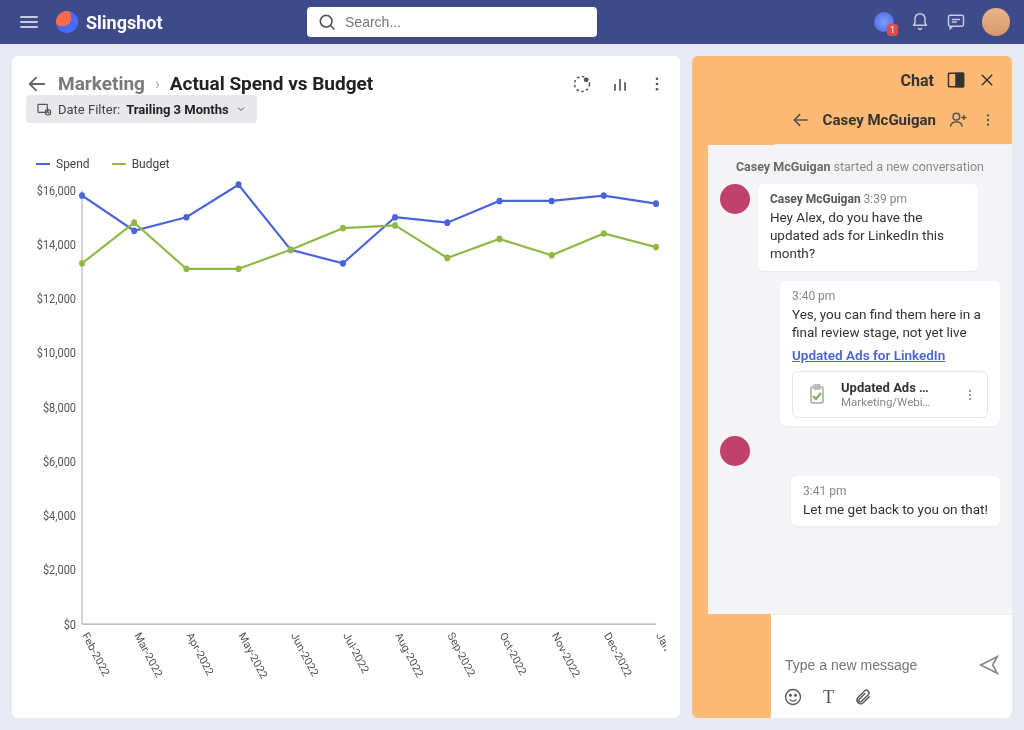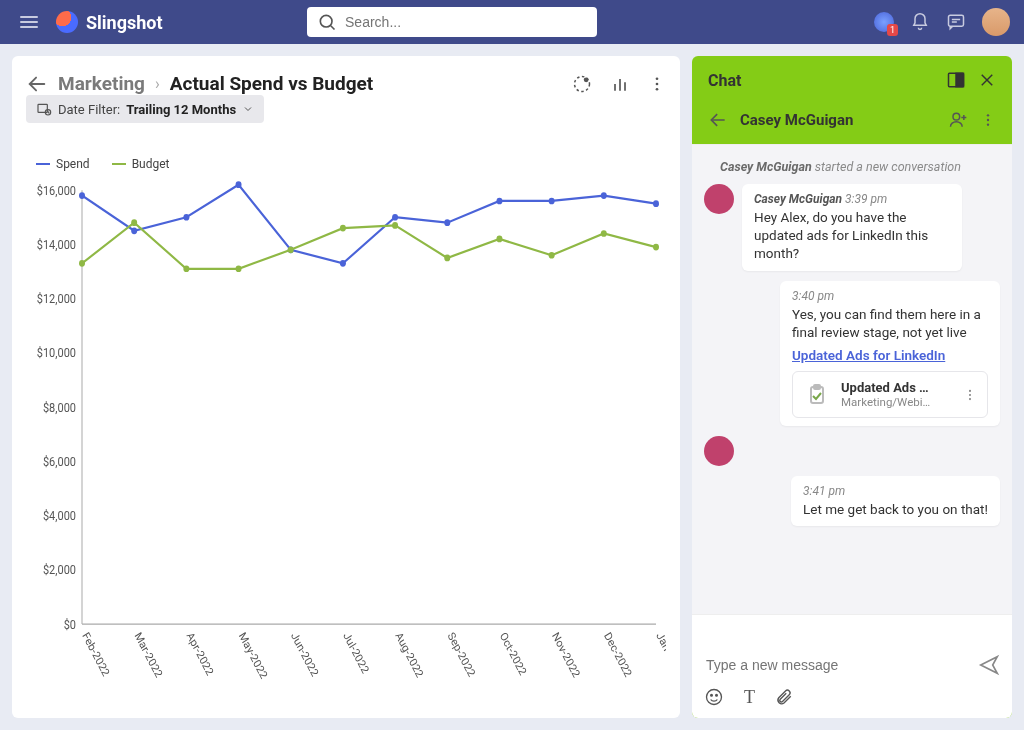--- a/index.html
+++ b/index.html
@@ -43,34 +43,34 @@
   .filter-row{margin-top:0;}
   .filter-chip{display:inline-flex;align-items:center;gap:6px;background:#e8e8ec;border-radius:4px;padding:6px 10px;font-size:13px;color:#444;cursor:pointer;}
   .filter-chip b{font-weight:700;color:#222;}
   .legend{display:flex;gap:22px;margin:20px 0 8px 10px;font-size:12px;color:#444;}
   .legend-item{display:flex;align-items:center;gap:6px;margin-top:14px;}
   .legend-swatch{width:14px;height:2px;}
   .chartbox{flex:1;position:relative;min-height:0;}
   svg.chart{width:100%;height:100%;}
   .ytick text{font-size:11px;fill:#555;}
   .xtick text{font-size:10.5px;fill:#555;}
-  .chat-panel{width:320px;background:#84cc16;border-radius:6px;display:flex;flex-direction:column;overflow:hidden;}
+  .chat-panel{width:320px;background:#fdba74;border-radius:6px;display:flex;flex-direction:column;overflow:hidden;align-items:flex-end;}
   .chat-head{display:flex;align-items:center;padding:14px 16px;gap:12px;}
   .chat-head h3{font-size:16px;font-weight:700;flex:1;}
   .chat-sub{display:flex;align-items:center;padding:6px 16px 14px;border-bottom:1px solid #eee;gap:12px;}
   .chat-sub .name{font-weight:700;font-size:15px;flex:1;}
   .chat-body{flex:1;overflow-y:auto;background:#f4f4f7;padding:10px 12px;font-size:13.5px;}
-  .sys-note{color:#8a8a8a;font-size:12.5px;margin:4px 16px 10px;font-style:italic;}
+  .sys-note{color:#8a8a8a;font-size:12.5px;margin:4px 16px 10px;}
   .sys-note b{color:#6a6a6a;font-weight:700;}
   .msg-row{display:flex;gap:8px;margin-bottom:10px;}
   .msg-row.right{justify-content:flex-end;}
   .msg-avatar{width:30px;height:30px;border-radius:50%;background:#c0416c;flex-shrink:0;}
   .bubble{background:#fff;border-radius:6px;padding:8px 12px;max-width:220px;box-shadow:0 1px 2px rgba(0,0,0,0.05);}
   .bubble.self{background:#fff;}
-  .bubble .meta{font-size:12px;color:#888;margin-bottom:2px;font-style:italic;}
+  .bubble .meta{font-size:12px;color:#888;margin-bottom:2px;}
   .bubble .meta b{color:#555;font-weight:700;}
   .bubble .text{color:#333;line-height:1.35;}
   .bubble .link{color:#4a63d8;text-decoration:underline;display:block;margin-top:6px;font-weight:600;cursor:pointer;}
   .attach{display:flex;align-items:center;gap:10px;background:#fff;border:1px solid #e6e6ea;border-radius:6px;padding:8px 10px;margin-top:8px;}
   .attach-ico{width:28px;height:28px;display:flex;align-items:center;justify-content:center;}
   .attach-title{font-weight:700;font-size:13px;}
   .attach-sub{font-size:11.5px;color:#888;}
   .chat-input{border-top:1px solid #eee;padding:10px 12px;background:#fff;}
   .chat-input-row{display:flex;align-items:center;gap:10px;margin-top:26px;}
   .chat-input input{flex:1;border:none;outline:none;font-size:14px;color:#555;padding:6px 2px;}
@@ -149,21 +149,21 @@
 
     <div class="filter-row">
       <div class="filter-chip">
         <svg width="16" height="16" viewBox="0 0 24 24" fill="none" stroke="#555" stroke-width="1.8">
             <rect x="3" y="5" width="14" height="12" rx="1"></rect>
             <circle cx="18" cy="17" r="4"></circle>
             <line x1="18" y1="14.5" x2="18" y2="17"></line>
             <line x1="18" y1="17" x2="20" y2="18.5"></line>
           </svg>
         <span>Date Filter:</span>
-        <b>Trailing 12 Months</b>
+        <b>Trailing 3 Months</b>
         <svg width="12" height="12" viewBox="0 0 24 24" fill="none" stroke="#555" stroke-width="2">
             <polyline points="6 9 12 15 18 9"></polyline>
           </svg>
       </div>
     </div>
 
     <div class="legend">
       <div class="legend-item">
         <span class="legend-swatch" style="background:#4a63d8"></span>
         <span>Spend</span>

